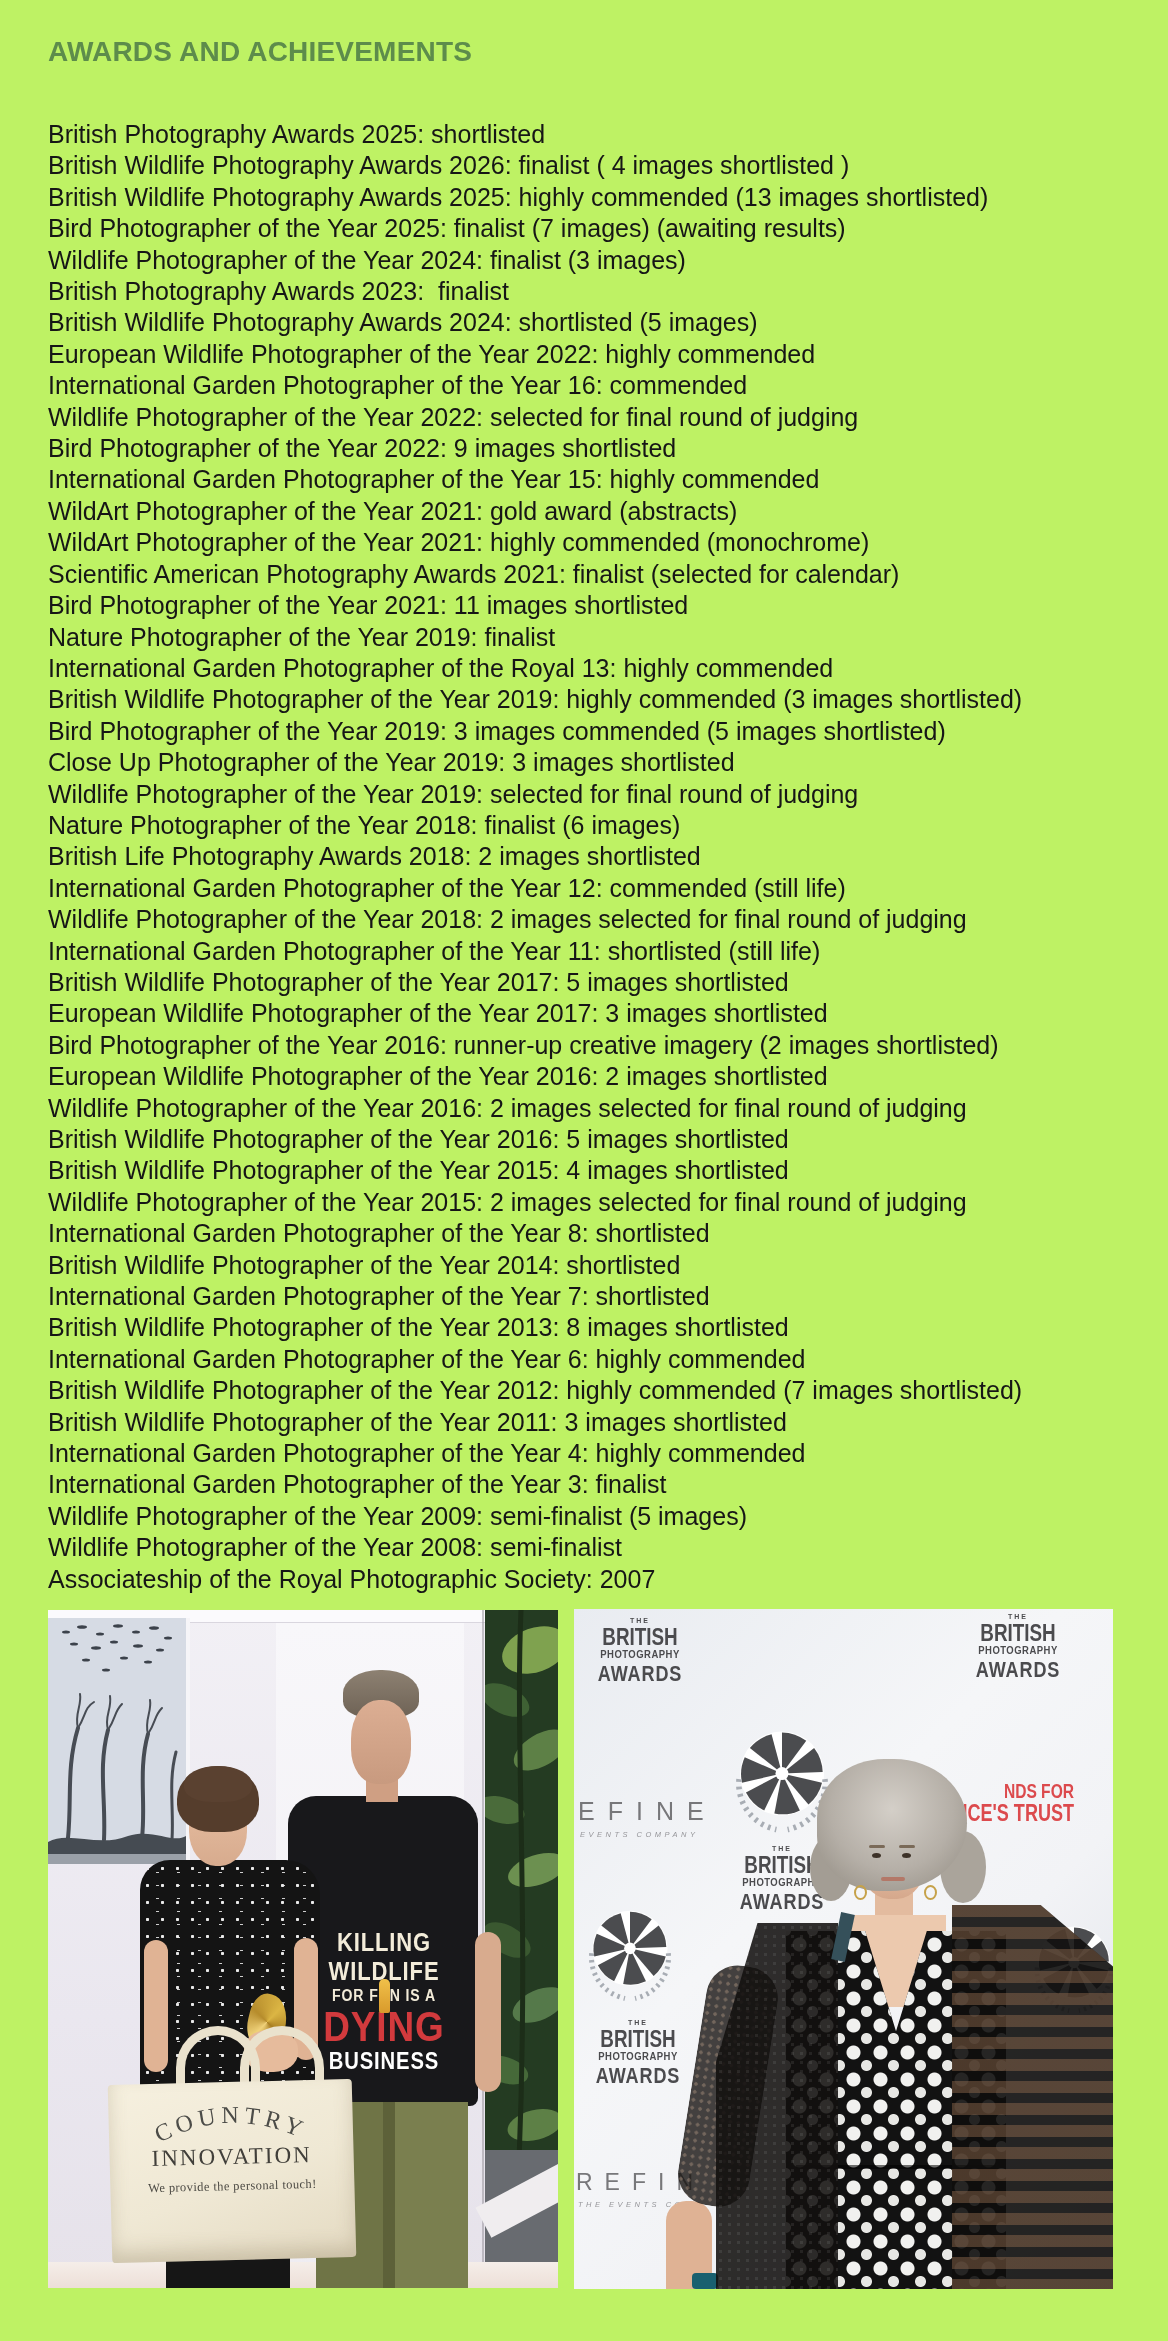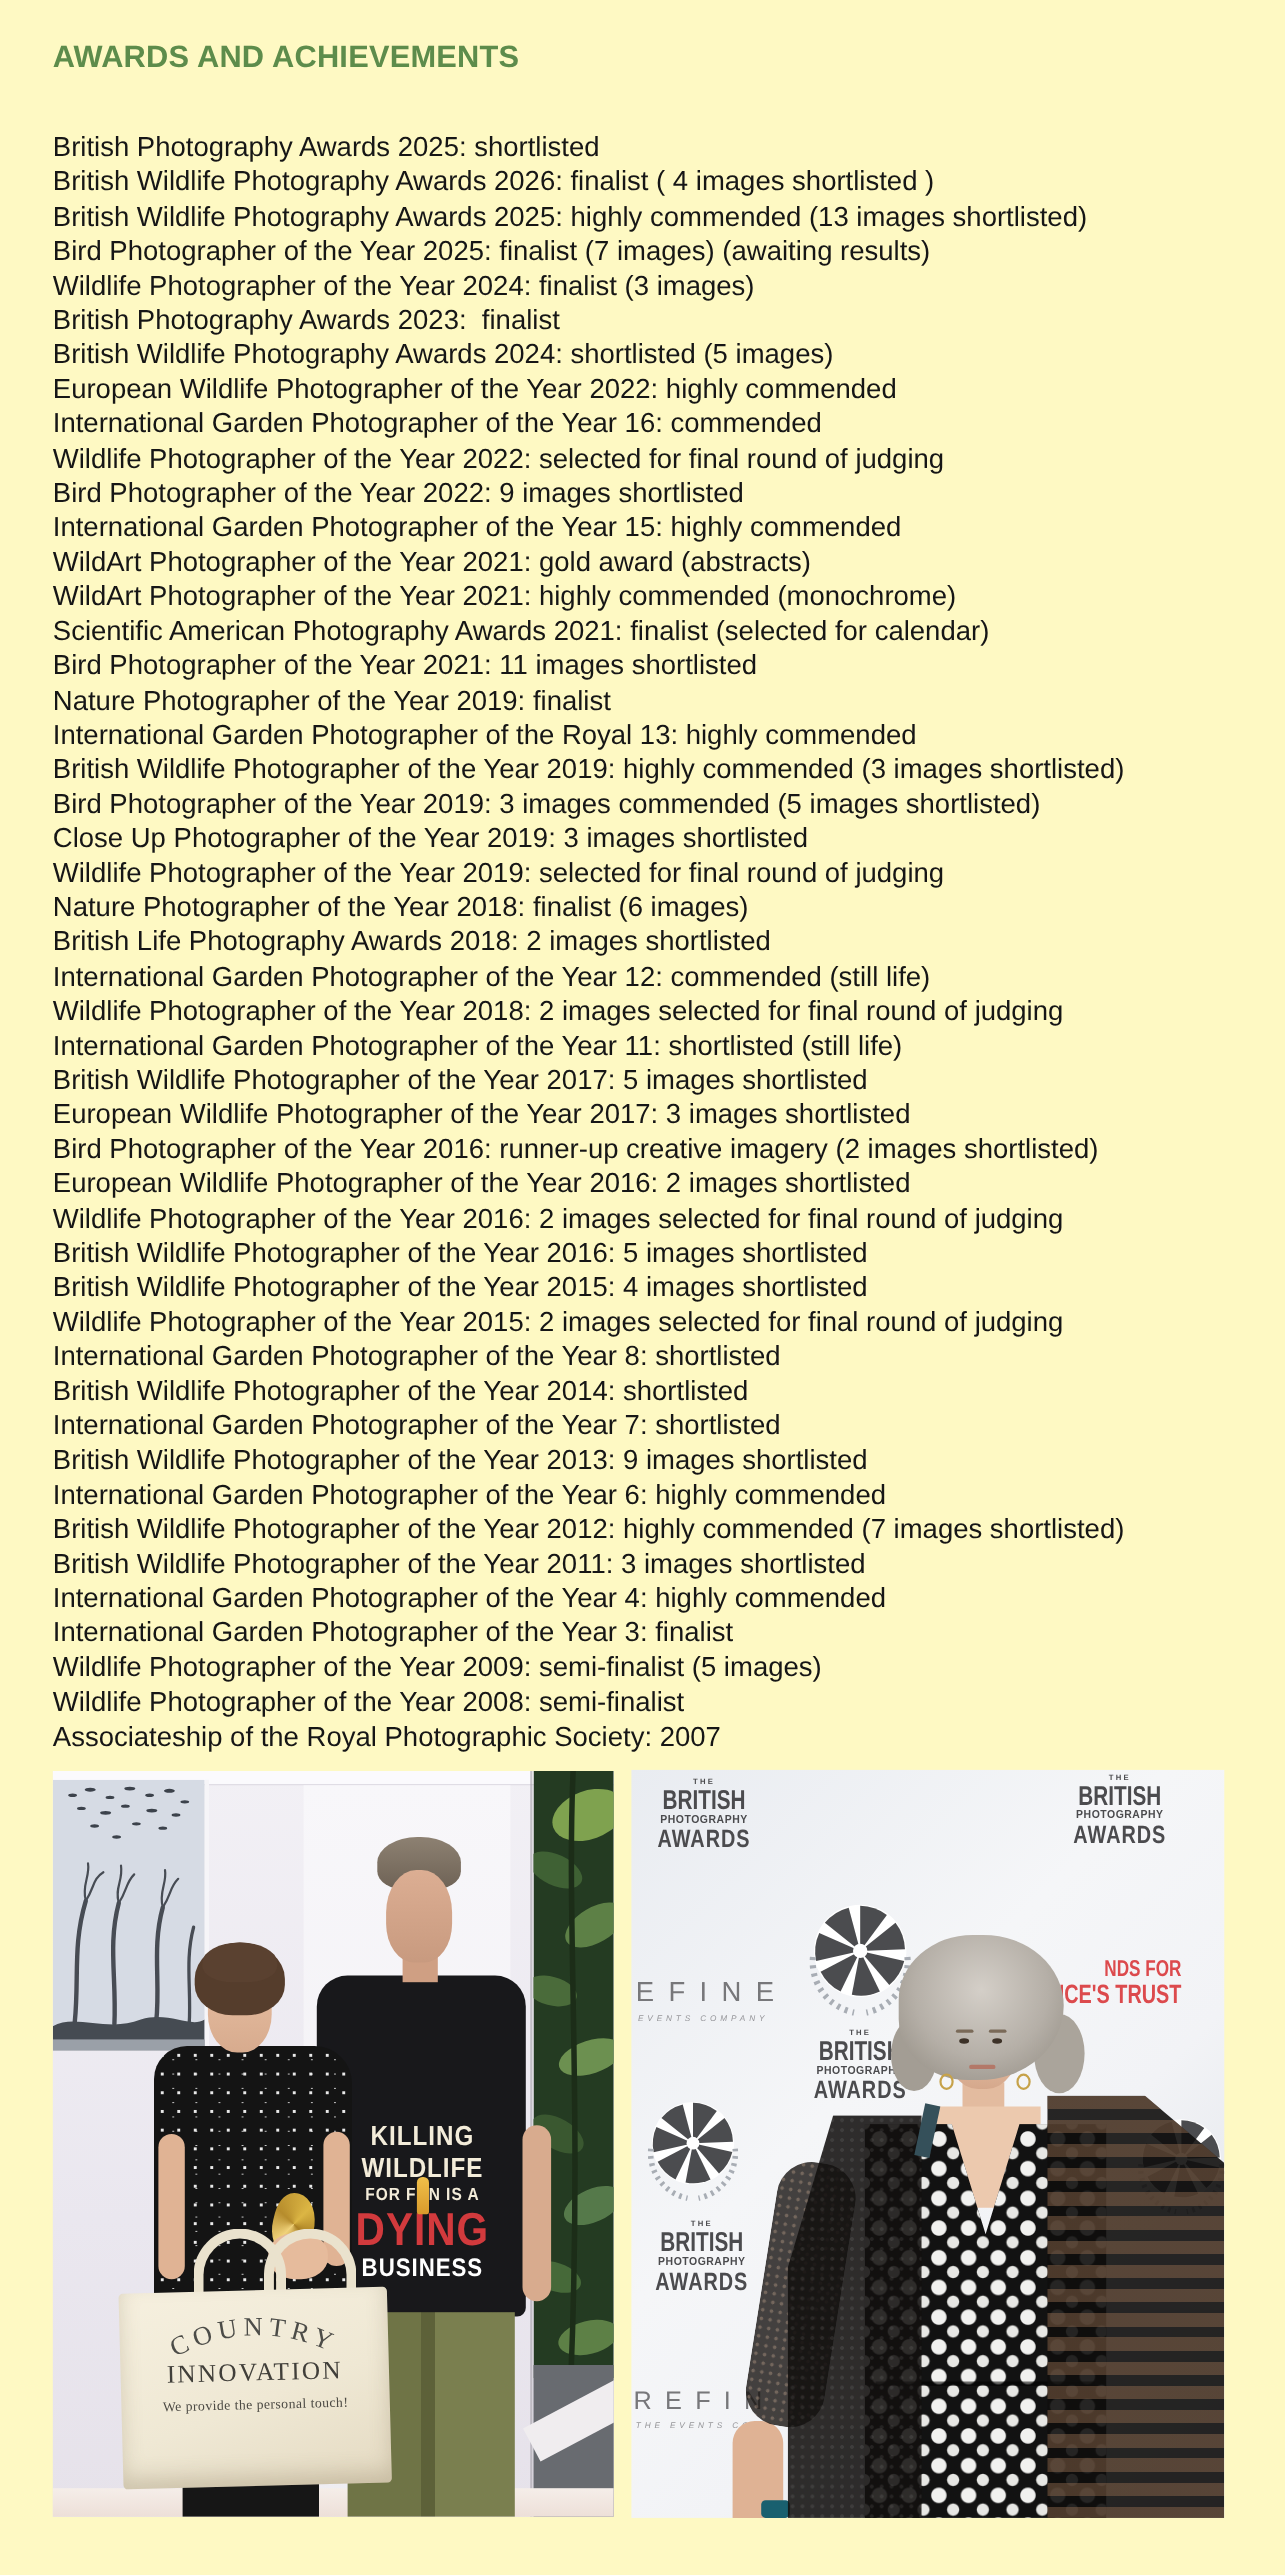--- a/index.html
+++ b/index.html
@@ -1,17 +1,17 @@
 <!DOCTYPE html>
 <html><head>
 <meta charset="utf-8">
 <style>
   html,body{margin:0;padding:0;background:#fff;}
   body{font-family:"Liberation Sans",sans-serif;}
-  #page{position:relative;width:1168px;height:2341px;background:#fef9c3;overflow:hidden;}
+  #page{position:relative;width:1168px;height:2341px;background:#bef264;overflow:hidden;}
 
   
   #page-title{position:absolute;left:48px;top:36px;font-size:28px;font-weight:bold;color:#5d8c4b;letter-spacing:.2px;}
   #awards-list{position:absolute;left:48px;top:83px;width:1110px;margin-top:36px;}
   .award-line{font-size:25px;line-height:31.4px;color:#161616;white-space:pre-wrap;}
 
   
   .photo{position:absolute;overflow:hidden;}
   #photo-left{left:48px;top:1610px;width:510px;height:678px;background:linear-gradient(180deg,#f2f0f5 0%,#eae7ef 60%,#e6e2ea 100%);}
   #photo-right{left:574px;top:1609px;width:539px;height:680px;background:linear-gradient(135deg,#e9ecf1 0%,#f5f6f8 40%,#f2f3f6 62%,#d9dde4 100%);}
@@ -204,21 +204,21 @@
       <div class="award-line">British Wildlife Photographer of the Year 2015: 4 images shortlisted</div>
 
       <div class="award-line">Wildlife Photographer of the Year 2015: 2 images selected for final round of judging</div>
 
       <div class="award-line">International Garden Photographer of the Year 8: shortlisted</div>
 
       <div class="award-line">British Wildlife Photographer of the Year 2014: shortlisted</div>
 
       <div class="award-line">International Garden Photographer of the Year 7: shortlisted</div>
 
-      <div class="award-line">British Wildlife Photographer of the Year 2013: 9 images shortlisted</div>
+      <div class="award-line">British Wildlife Photographer of the Year 2013: 8 images shortlisted</div>
 
       <div class="award-line">International Garden Photographer of the Year 6: highly commended</div>
 
       <div class="award-line">British Wildlife Photographer of the Year 2012: highly commended (7 images shortlisted)</div>
 
       <div class="award-line">British Wildlife Photographer of the Year 2011: 3 images shortlisted</div>
 
       <div class="award-line">International Garden Photographer of the Year 4: highly commended</div>
 
       <div class="award-line">International Garden Photographer of the Year 3: finalist</div>

